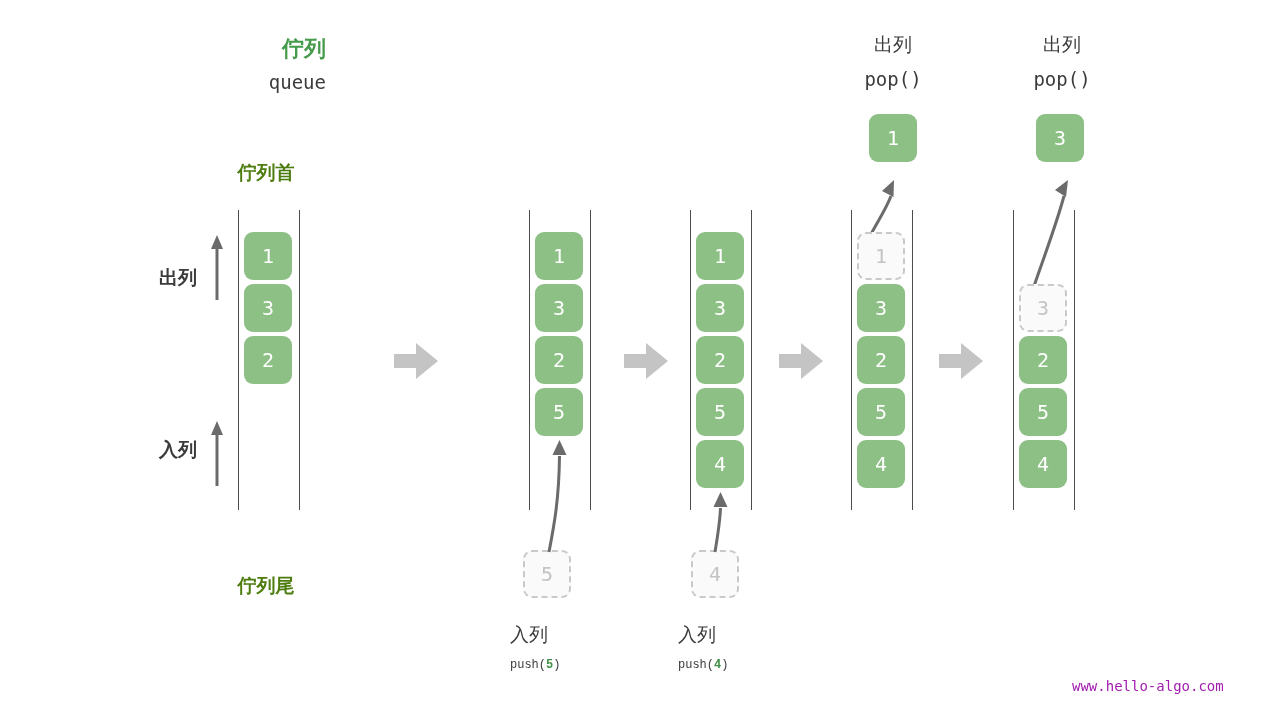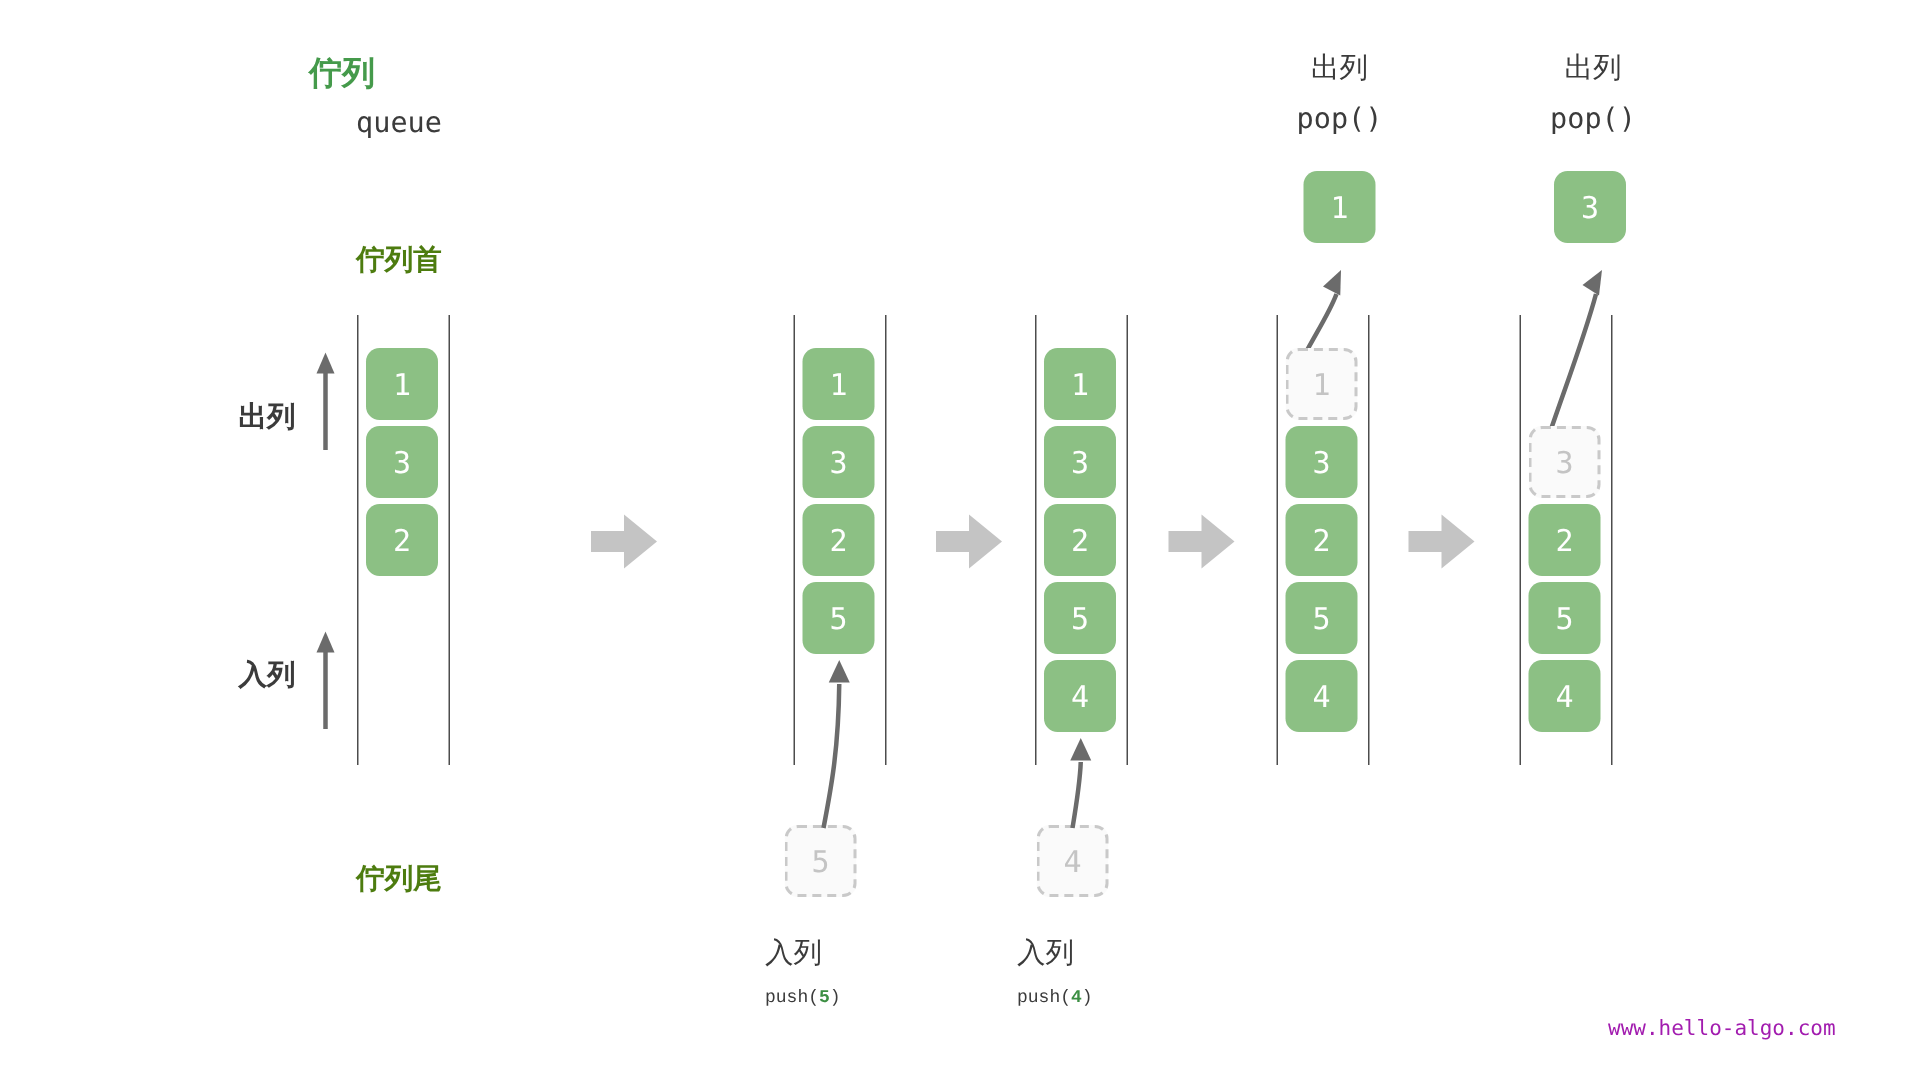--- a/index.html
+++ b/index.html
@@ -16,28 +16,28 @@
     font-family: "Liberation Sans", "DejaVu Sans", sans-serif;
   }
   .abs { position: absolute; }
 
   
   .title-cn {
     font-family: "DejaVu Sans", "Liberation Sans", sans-serif;
     font-size: 22px;
     font-weight: bold;
     color: #459a4b;
-    text-align: left;
+    text-align: right;
     white-space: nowrap;
   }
   .title-en {
     font-family: "DejaVu Sans Mono", "Liberation Mono", monospace;
     font-size: 19px;
     color: #3b3b3b;
-    text-align: center;
+    text-align: right;
     white-space: nowrap;
   }
 
   
   .side-label {
     font-family: "DejaVu Sans", "Liberation Sans", sans-serif;
     font-size: 19px;
     font-weight: bold;
     color: #3b3b3b;
     text-align: center;

